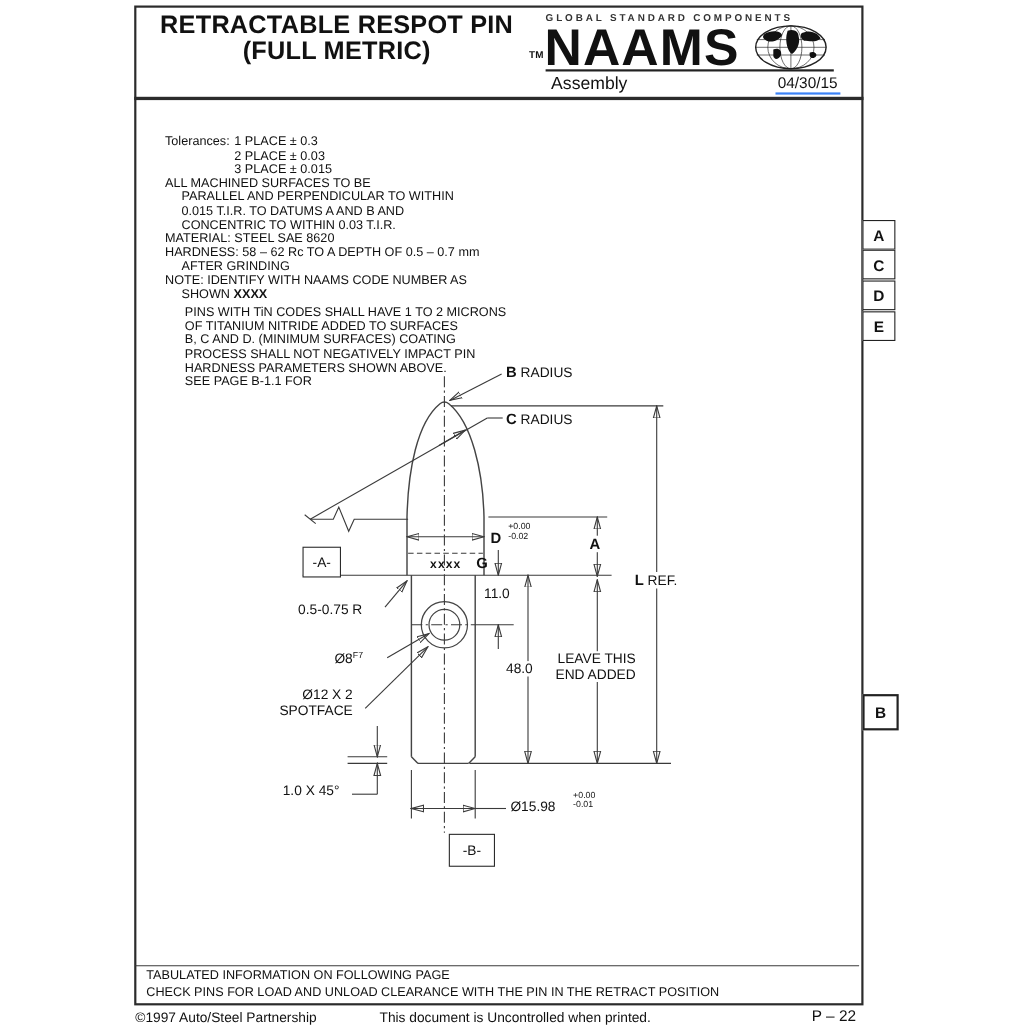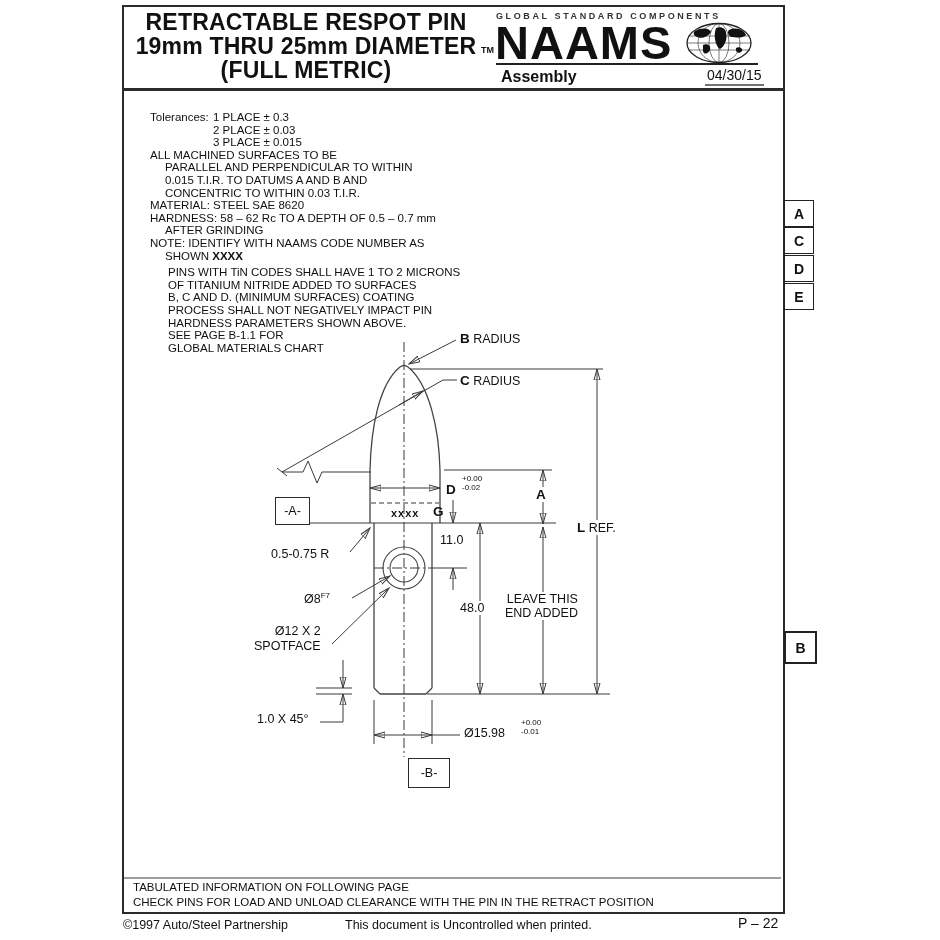--- a/index.html
+++ b/index.html
@@ -8,28 +8,28 @@
   .abs{position:absolute;}
   
   .title-block{left:122px;top:5px;width:659px;height:82px;border:2px solid #2b2b2b;}
   .main-frame{left:122px;top:88px;width:659px;height:822px;border:2px solid #2b2b2b;}
   .doc-title{left:127px;top:10px;width:358px;text-align:center;
              font-size:23px;font-weight:bold;line-height:24px;letter-spacing:.2px;}
   .tagline{left:496px;top:11px;font-size:9px;letter-spacing:2.6px;color:#333;font-weight:bold;}
   .tm{left:481px;top:45px;font-size:9px;font-weight:bold;}
   .brand{left:495px;top:15px;font-size:47px;font-weight:bold;letter-spacing:1px;}
   .brand-rule{left:496px;top:63px;width:262px;height:2px;background:#222;}
-  .category{left:501px;top:68px;font-size:16px;font-weight:bold;}
-  .date{left:705px;top:67px;font-size:14px;border-bottom:2px solid #737373;padding:0 2px 1px 2px;}
+  .category{left:501px;top:68px;font-size:16px;}
+  .date{left:705px;top:67px;font-size:14px;border-bottom:2px solid #3b82f6;padding:0 2px 1px 2px;}
   
   .notes{left:150px;top:111px;font-size:11.5px;line-height:12.6px;white-space:nowrap;}
   .notes .ml15{margin-left:15px;} .notes .ml18{margin-left:18px;} .notes .ml63{margin-left:63px;}
   .notes .ml2{margin-left:2px;padding-left:16px;}
   .notes .gap{margin-top:4px;}
-  .tol-label{display:inline-block;width:63px;}
+  .tol-label{display:inline-block;width:63px;margin-top:12px;}
   
   .dlabel{font-size:12.5px;white-space:nowrap;text-align:right;}
   .dlabel b{font-size:13.5px;}
   .bglabel{background:#fff;padding:0 2px;}
   .datum-box{border:1.5px solid #2b2b2b;text-align:center;font-size:12.5px;
              display:flex;align-items:center;justify-content:center;background:#fff;}
   .tolstack{font-size:8px;line-height:9px;white-space:nowrap;}
   .code-mark{font-size:11px;font-weight:bold;letter-spacing:1px;}
   
   .zone{left:784px;width:28px;height:25px;border:1.5px solid #222;background:#fff;
@@ -51,21 +51,20 @@
 </head>
 <body>
 
 <div class="page">
 
   <div class="abs title-block"></div>
   <div class="abs main-frame"></div>
 
   <div class="abs doc-title">
     <div>RETRACTABLE RESPOT PIN</div>
-    <div>19mm THRU 25mm DIAMETER</div>
     <div>(FULL METRIC)</div>
   </div>
   <div class="abs tagline">GLOBAL STANDARD COMPONENTS</div>
   <div class="abs tm">TM</div>
   <div class="abs brand">NAAMS</div>
   <svg class="abs" style="left:685px;top:22px" width="68" height="42" viewBox="0 0 68 42">
     <ellipse cx="34" cy="21" rx="32" ry="19.5" fill="#fff" stroke="#222" stroke-width="1.3"></ellipse>
     <ellipse cx="34" cy="21" rx="21" ry="19.5" fill="none" stroke="#222" stroke-width="0.6"></ellipse>
     <ellipse cx="34" cy="21" rx="10" ry="19.5" fill="none" stroke="#222" stroke-width="0.6"></ellipse>
     <line x1="34" y1="1.5" x2="34" y2="40.5" stroke="#222" stroke-width="0.6"></line>
@@ -94,21 +93,20 @@
     <div>HARDNESS: 58 – 62 Rc TO A DEPTH OF 0.5 – 0.7 mm</div>
     <div class="ml15">AFTER GRINDING</div>
     <div>NOTE: IDENTIFY WITH NAAMS CODE NUMBER AS</div>
     <div class="ml15"><span>SHOWN </span><b>XXXX</b></div>
     <div class="ml2 gap">PINS WITH TiN CODES SHALL HAVE 1 TO 2 MICRONS</div>
     <div class="ml18">OF TITANIUM NITRIDE ADDED TO SURFACES</div>
     <div class="ml18">B, C AND D. (MINIMUM SURFACES) COATING</div>
     <div class="ml18">PROCESS SHALL NOT NEGATIVELY IMPACT PIN</div>
     <div class="ml18">HARDNESS PARAMETERS SHOWN ABOVE.</div>
     <div class="ml2">SEE PAGE B-1.1 FOR</div>
-    <div class="ml2">GLOBAL MATERIALS CHART</div>
   </div>
 
   <svg class="abs linework" width="940" height="940" viewBox="0 0 940 940">
     <defs>
       <marker id="arr" markerWidth="12" markerHeight="8" refX="11" refY="4" orient="auto-start-reverse" markerUnits="userSpaceOnUse">
         <path class="arrhead" d="M0,1 L11,4 L0,7 Z"></path>
       </marker>
       <marker id="arrE" markerWidth="12" markerHeight="8" refX="11" refY="4" orient="auto" markerUnits="userSpaceOnUse">
         <path class="arrhead" d="M0,1 L11,4 L0,7 Z"></path>
       </marker>

